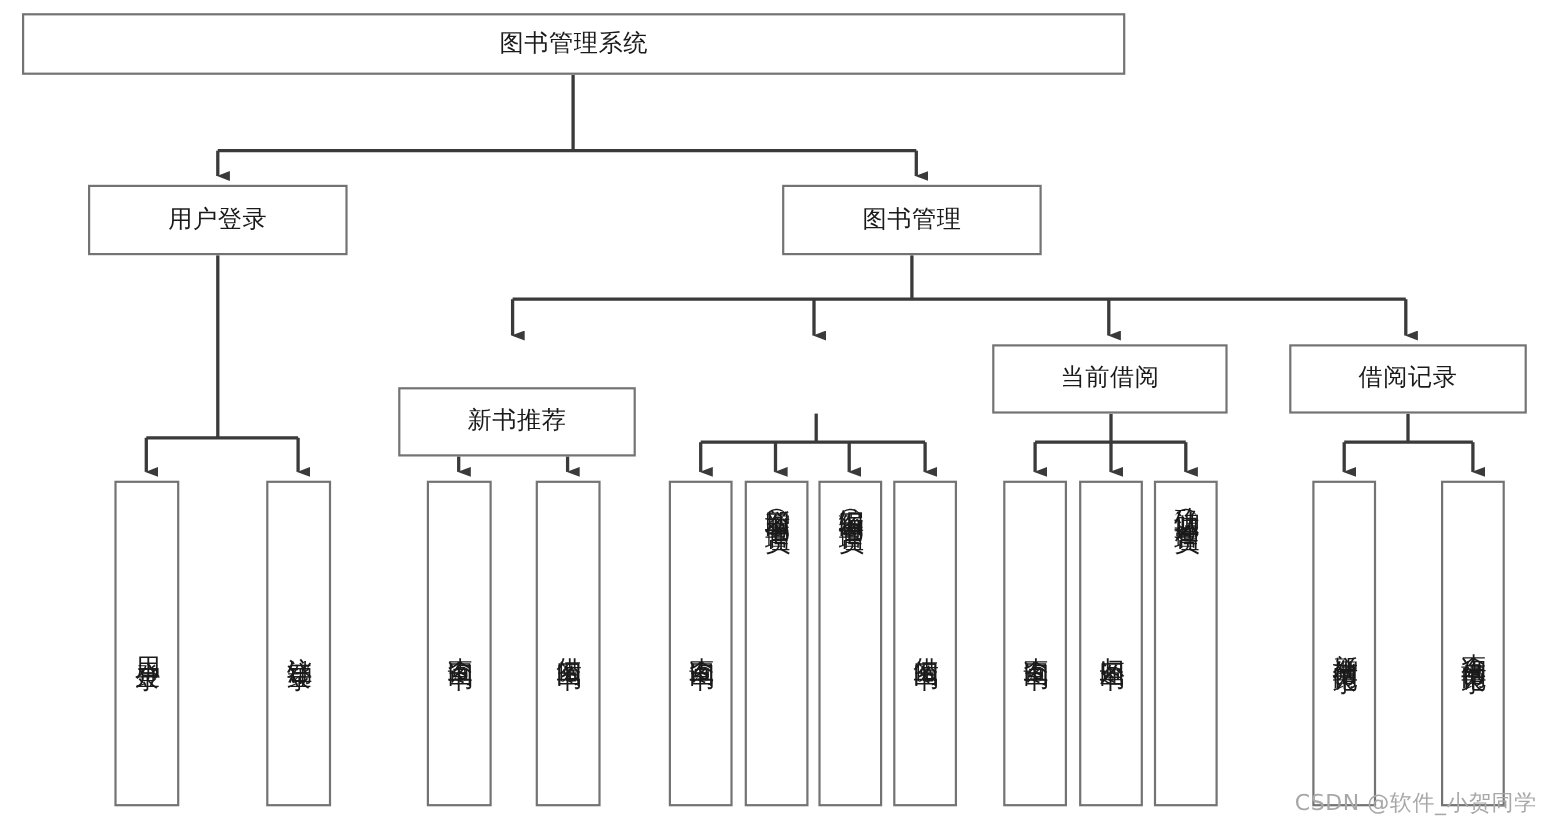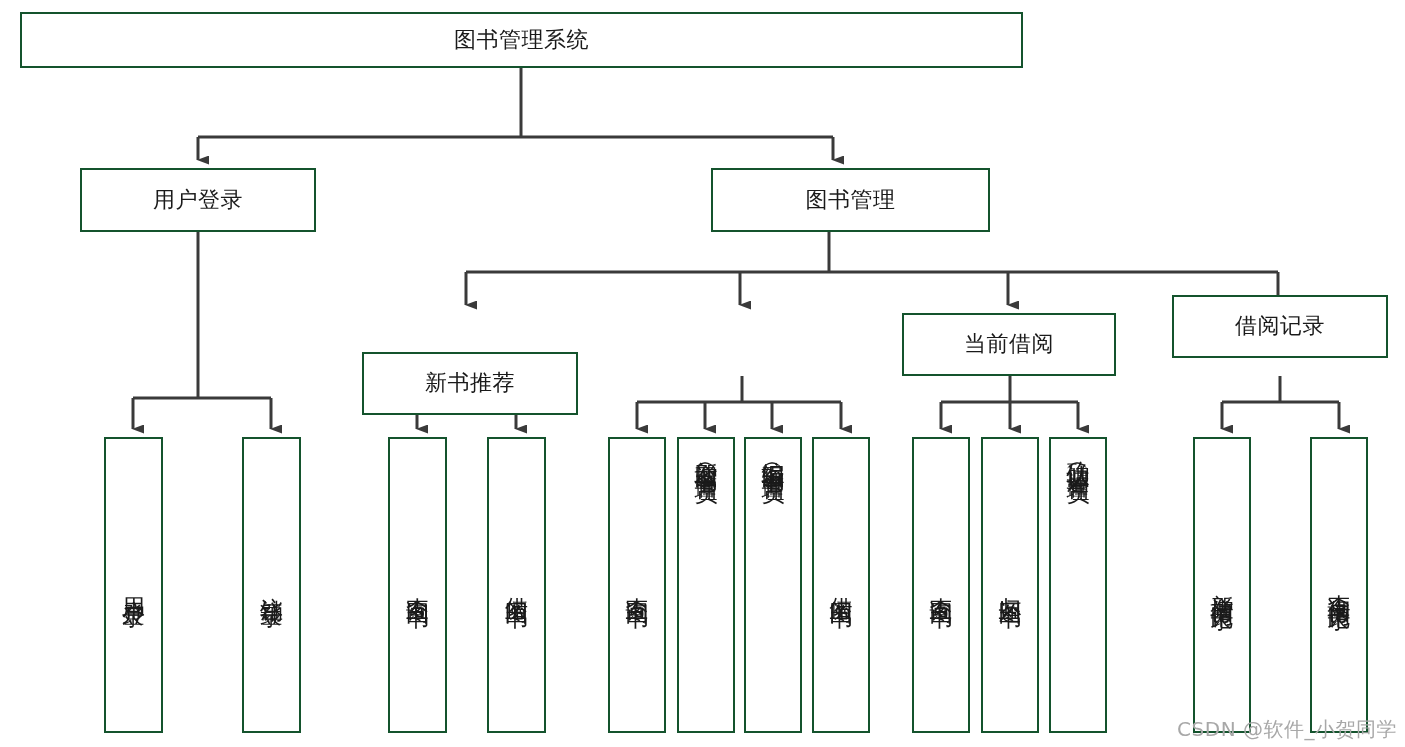--- a/index.html
+++ b/index.html
@@ -22,21 +22,21 @@
     left: 0;
     top: 0;
     width: 1405px;
     height: 747px;
     pointer-events: none;
   }
   .node {
     position: absolute;
     box-sizing: border-box;
     background: #ffffff;
-    border: 2px solid #14532d;
+    border: 2px solid #737373;
     display: flex;
     align-items: center;
     justify-content: center;
     color: #1a1a1a;
   }
   .node .label {
     display: block;
     text-align: center;
     line-height: 1.28;
     letter-spacing: 0.5px;
@@ -130,31 +130,31 @@
     </g>
   </svg>
 
   <div class="node horiz" style="left:20px; top:12px; width:1003px; height:56px;">
     <span class="label">图书管理系统</span>
   </div>
 
   <div class="node horiz" style="left:80px; top:168px; width:236px; height:64px;">
     <span class="label">用户登录</span>
   </div>
-  <div class="node horiz" style="left:711px; top:168px; width:279px; height:64px;">
+  <div class="node horiz" style="left:711px; top:168px; width:236px; height:64px;">
     <span class="label">图书管理</span>
   </div>
 
   <div class="node horiz" style="left:362px; top:313px; width:216px; height:63px;margin-top:39px;">
     <span class="label">新书推荐</span>
   </div>
   <div class="node horiz" style="left:902px; top:313px; width:214px; height:63px;">
     <span class="label">当前借阅</span>
   </div>
-  <div class="node horiz" style="left:1172px; top:295px; width:216px; height:63px;">
+  <div class="node horiz" style="left:1172px; top:313px; width:216px; height:63px;">
     <span class="label">借阅记录</span>
   </div>
 
   <div class="node vert centered" style="left:104px; top:437px; width:59px; height:296px;">
     <span class="label">用户登录</span>
   </div>
   <div class="node vert centered" style="left:242px; top:437px; width:59px; height:296px;">
     <span class="label">注销登录</span>
   </div>
 

